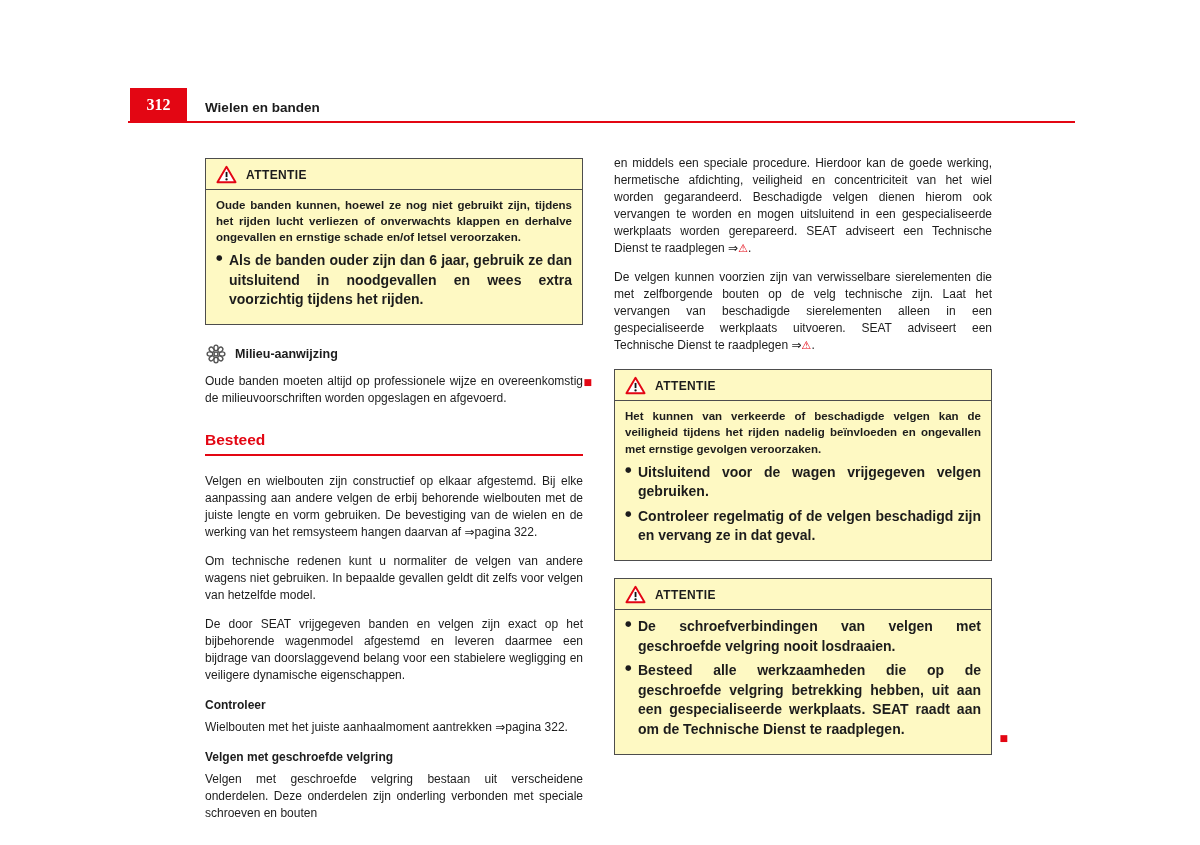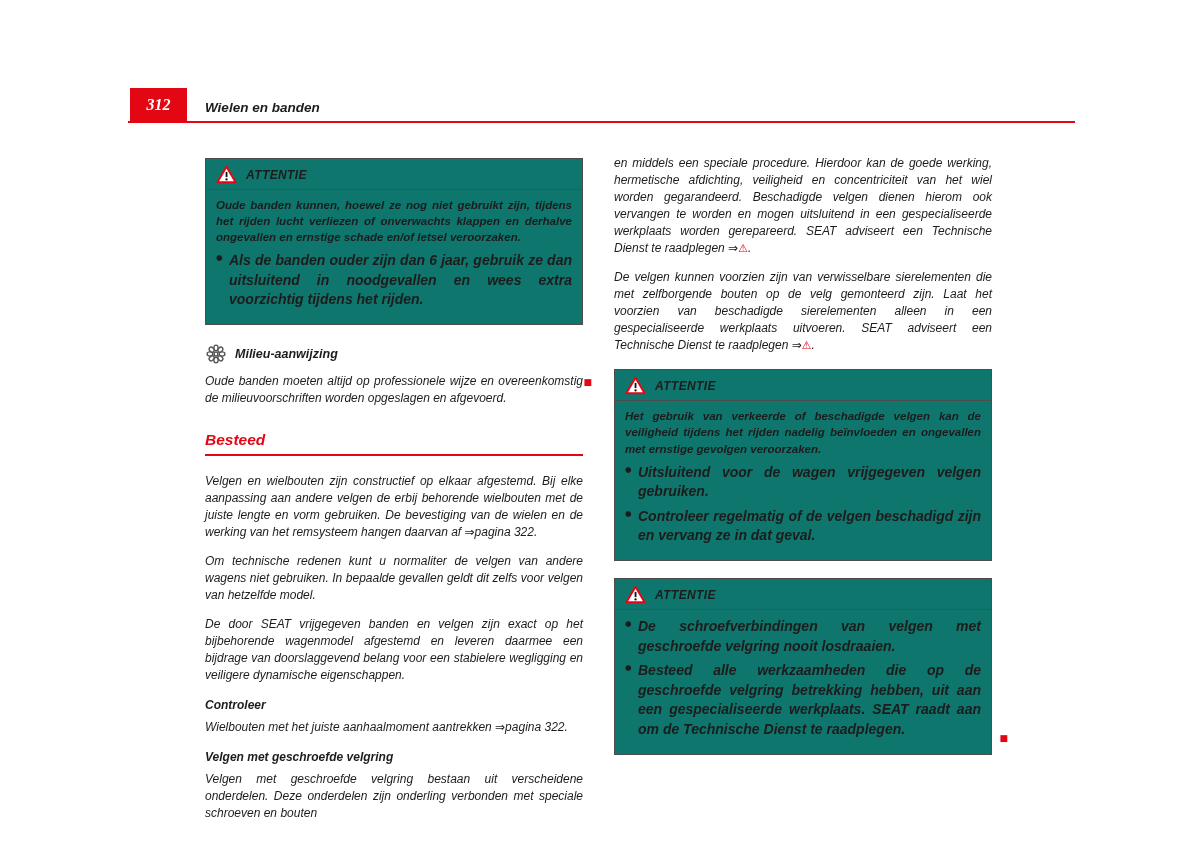--- a/index.html
+++ b/index.html
@@ -3,21 +3,21 @@
 <meta charset="utf-8">
 <style>
   :root { --red:#e30613; --ink:#1c1c1c; }
   * { margin:0; padding:0; box-sizing:border-box; }
   html,body { background:#ffffff; }
   body {
     width:1200px; height:845px;
     font-family:"Liberation Sans","DejaVu Sans",sans-serif;
     color:var(--ink);
   }
-  .page { position:relative; width:1200px; height:845px; background:#fff; overflow:hidden;font-style:italic; }
+  .page { position:relative; width:1200px; height:845px; background:#fff; overflow:hidden; }
 
   
   .pagenum {
     position:absolute; left:130px; top:88px; width:57px; height:34px;
     background:var(--red); color:#fff; font-weight:700; font-size:16px;
     font-family:"Liberation Serif","DejaVu Serif",serif;
     display:flex; align-items:center; justify-content:center;
   }
   .pagetitle { position:absolute; left:205px; top:100px; font-size:13.5px; font-weight:700; }
   .header-rule { position:absolute; left:128px; top:121px; width:947px; height:2px; background:var(--red); }
@@ -27,21 +27,21 @@
   .col-left  { left:205px; top:158px; }
   .col-right { left:614px; top:155px; }
 
   .body-text { font-size:12px; line-height:1.42; text-align:justify; margin-bottom:12px; }
   .sub-heading { font-size:12px; font-weight:700; margin:14px 0 7px; }
 
   .section-heading { color:var(--red); font-size:15.5px; font-weight:700; margin-top:24px; }
   .section-rule { height:1.5px; background:var(--red); margin:5px 0 17px; }
 
   
-  .warning-box { border:1px solid #4d4d4d; background:#0f766e; }
+  .warning-box { border:1px solid #4d4d4d; background:#fef9c3; }
   .warning-head { display:flex; align-items:center; gap:9px; padding:6px 10px 5px; border-bottom:1px solid #4d4d4d; }
   .warning-title { font-weight:700; font-size:12px; letter-spacing:0.4px; }
   .warning-body { padding:7px 10px 9px; }
   .warn-lead { font-weight:700; font-size:11.5px; line-height:1.4; text-align:justify; margin-bottom:6px; }
   .warn-list { list-style:none; }
   .warn-list li {
     position:relative; padding-left:13px; font-weight:700; font-size:14px;
     line-height:1.4; text-align:justify; margin-bottom:5px;
   }
   .warn-list li::before {
@@ -134,37 +134,37 @@
     <p class="body-text">Velgen met geschroefde velgring bestaan uit verscheidene onderdelen. Deze onderdelen zijn onderling verbonden met speciale schroeven en bouten</p>
   </div>
 
   <div class="col col-right">
 
     <p class="body-text">
       <span>en middels een speciale procedure. Hierdoor kan de goede werking, hermetische afdichting, veiligheid en concentriciteit van het wiel worden gegarandeerd. Beschadigde velgen dienen hierom ook vervangen te worden en mogen uitsluitend in een gespecialiseerde werkplaats worden gerepareerd. SEAT adviseert een Technische Dienst te raadplegen ⇒</span><span class="ref-warn">⚠</span><span>.</span>
     </p>
 
     <p class="body-text">
-      <span>De velgen kunnen voorzien zijn van verwisselbare sierelementen die met zelfborgende bouten op de velg gemonteerd zijn. Laat het voorzien van beschadigde sierelementen alleen in een gespecialiseerde werkplaats uitvoeren. SEAT adviseert een Technische Dienst te raadplegen ⇒</span><span class="ref-warn">⚠</span><span>.</span>
+      <span>De velgen kunnen voorzien zijn van verwisselbare sierelementen die met zelfborgende bouten op de velg technische zijn. Laat het vervangen van beschadigde sierelementen alleen in een gespecialiseerde werkplaats uitvoeren. SEAT adviseert een Technische Dienst te raadplegen ⇒</span><span class="ref-warn">⚠</span><span>.</span>
     </p>
 
     <div class="box-wrap">
       <section class="warning-box">
         <div class="warning-head">
           <span class="tri-icon">
             <svg width="21" height="19" viewBox="0 0 24 22">
               <path d="M12 2 L22.5 20 L1.5 20 Z" fill="#fff" stroke="#e30613" stroke-width="2.2" stroke-linejoin="round"></path>
               <rect x="11" y="8" width="2.1" height="6" fill="#111"></rect>
               <circle cx="12.05" cy="16.7" r="1.35" fill="#111"></circle>
             </svg>
           </span>
           <span class="warning-title">ATTENTIE</span>
         </div>
         <div class="warning-body">
-          <p class="warn-lead">Het gebruik van verkeerde of beschadigde velgen kan de veiligheid tijdens het rijden nadelig beïnvloeden en ongevallen met ernstige gevolgen veroorzaken.</p>
+          <p class="warn-lead">Het kunnen van verkeerde of beschadigde velgen kan de veiligheid tijdens het rijden nadelig beïnvloeden en ongevallen met ernstige gevolgen veroorzaken.</p>
           <ul class="warn-list">
             <li>Uitsluitend voor de wagen vrijgegeven velgen gebruiken.</li>
             <li>Controleer regelmatig of de velgen beschadigd zijn en vervang ze in dat geval.</li>
           </ul>
         </div>
       </section>
     </div>
 
     <div class="box-wrap" style="margin-top:17px;">
       <section class="warning-box">

